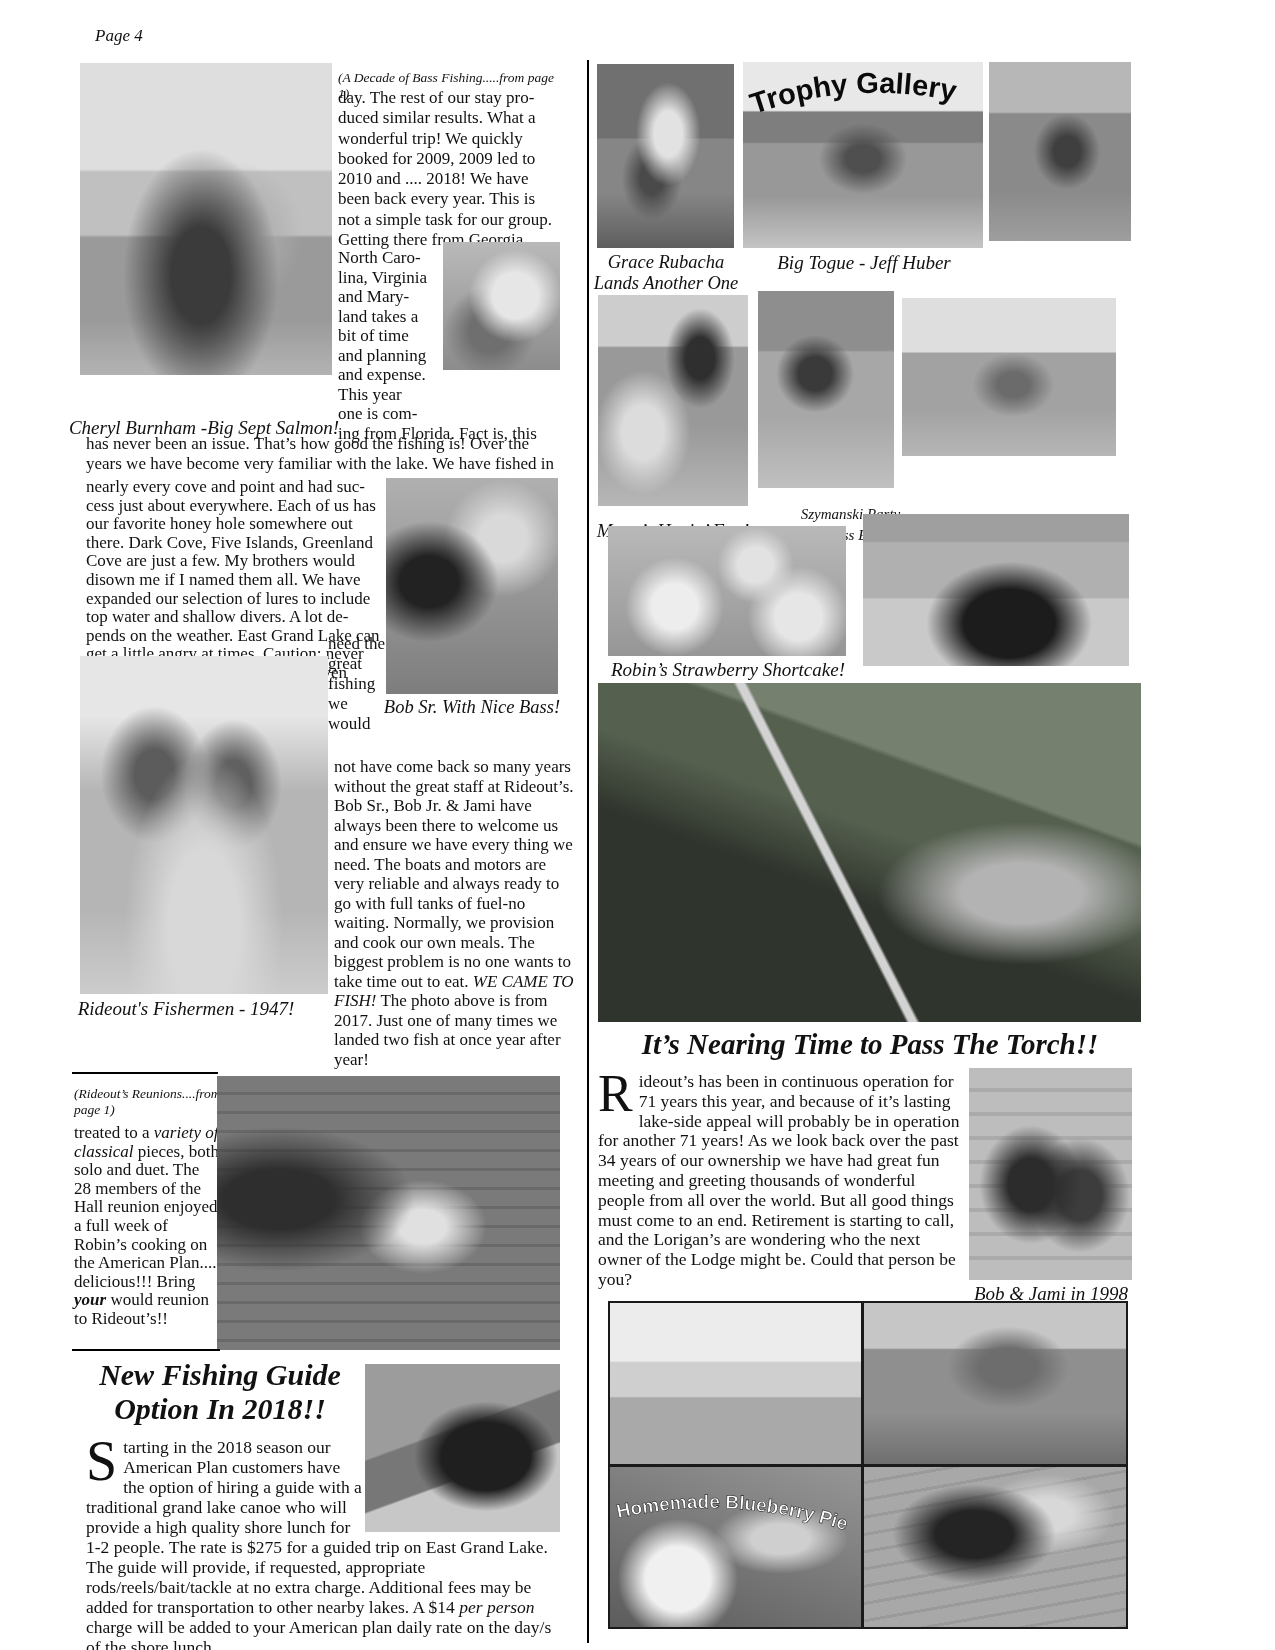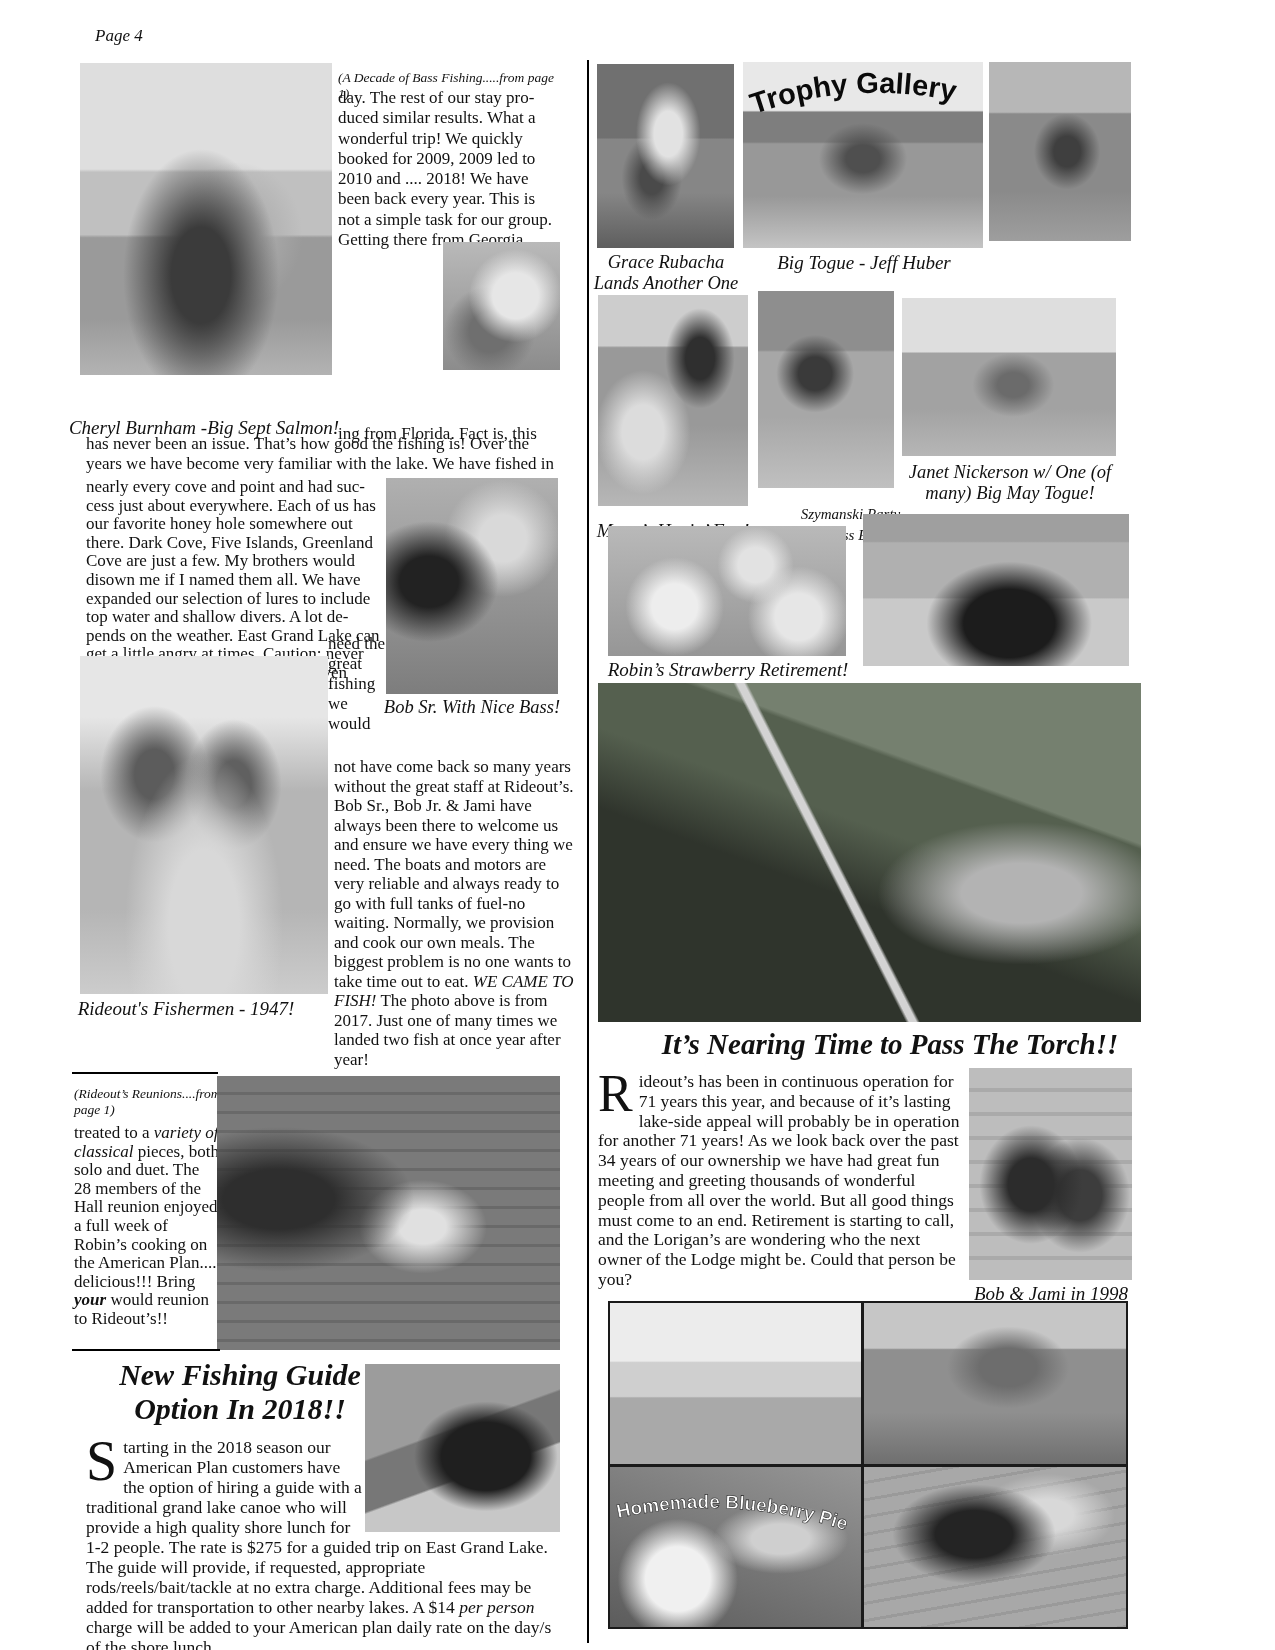--- a/index.html
+++ b/index.html
@@ -8,21 +8,21 @@
   .txt{position:absolute;font-size:17px;line-height:20px;}
   .pre{white-space:pre-line;}
   .cap{position:absolute;font-style:italic;text-align:center;font-size:19px;line-height:21px;white-space:pre-line;}
   .tag{position:absolute;font-style:italic;font-size:13.5px;line-height:16px;white-space:pre-line;}
   .it{font-style:italic;}
   .bi{font-style:italic;font-weight:bold;}
   .photo{position:absolute;background:linear-gradient(180deg,#cfcfcf,#8a8a8a);}
   .rule{position:absolute;background:#000;}
   .dropcap{float:left;font-size:56px;line-height:44px;padding:2px 6px 0 0;}
   .spacer-r{float:right;width:200px;height:100px;}
-  .headline{position:absolute;font-weight:bold;font-style:italic;text-align:center;white-space:pre-line;margin-left:20px;}
+  .headline{position:absolute;font-weight:bold;font-style:italic;text-align:center;white-space:pre-line;}
   .overlay-svg{position:absolute;}
 </style>
 </head>
 <body>
 
 <div class="page">
 
   <div class="txt it" style="left:95px;top:26px;font-size:17px;">Page 4</div>
 
   <div class="photo" style="left:80px;top:63px;width:252px;height:312px;background:
@@ -38,20 +38,29 @@
 booked for 2009, 2009 led to
 2010 and .... 2018!  We have
 been back every year. This is
 not a simple task for our group.
 Getting there from Georgia,</div>
 
   <div class="photo" style="left:443px;top:242px;width:117px;height:128px;background:
       radial-gradient(circle at 62% 42%, #e6e6e6 0 22%, rgba(0,0,0,0) 45%),
       radial-gradient(circle at 40% 70%, #6f6f6f 0 18%, rgba(0,0,0,0) 40%),
       linear-gradient(180deg,#b9b9b9,#8c8c8c);"></div>
+  <div class="txt pre" style="left:338px;top:248px;width:104px;line-height:19.5px;">North Caro-
+lina, Virginia
+and Mary-
+land takes a
+bit of time
+and planning
+and expense.
+This year
+one is com-</div>
   <div class="txt" style="left:338px;top:424px;width:240px;">ing from Florida. Fact is, this</div>
 
   <div class="txt pre" style="left:86px;top:434px;width:505px;line-height:20.3px;">has never been an issue. That’s how good the fishing is! Over the
 years we have become very familiar with the lake. We have fished in</div>
   <div class="txt pre" style="left:86px;top:478px;width:320px;line-height:18.6px;">nearly every cove and point and had suc-
 cess just about everywhere. Each of us has
 our favorite honey hole somewhere out
 there. Dark Cove, Five Islands, Greenland
 Cove are just a few. My brothers would
 disown me if I named them all. We have
@@ -143,29 +152,27 @@
 
   <div class="photo" style="left:758px;top:291px;width:136px;height:197px;background:
       radial-gradient(circle at 42% 42%, #3a3a3a 0 12%, rgba(0,0,0,0) 28%),
       linear-gradient(180deg,#8e8e8e 0 30%,#a7a7a7 31% 64%,#c0c0c0);"></div>
   <div class="cap" style="left:745px;top:504px;width:164px;font-size:15px;text-align:right;">Szymanski Party -
 The Bass Experts!</div>
 
   <div class="photo" style="left:902px;top:298px;width:214px;height:158px;background:
       radial-gradient(ellipse at 52% 55%, #6b6b6b 0 10%, rgba(0,0,0,0) 26%),
       linear-gradient(180deg,#dedede 0 34%,#a2a2a2 35% 70%,#b6b6b6);"></div>
-  <div class="cap" style="left:880px;top:462px;width:260px;font-size:18.5px;">Janet Nickerson w/ One (of
-many) Big May Togue!</div>
 
   <div class="photo" style="left:608px;top:526px;width:238px;height:130px;background:
       radial-gradient(circle at 28% 62%, #ededed 0 12%, rgba(0,0,0,0) 26%),
       radial-gradient(circle at 62% 30%, #e2e2e2 0 10%, rgba(0,0,0,0) 22%),
       radial-gradient(circle at 80% 70%, #e6e6e6 0 11%, rgba(0,0,0,0) 24%),
       linear-gradient(180deg,#b9b9b9,#969696);"></div>
-  <div class="cap" style="left:586px;top:659px;width:284px;">Robin’s Strawberry Retirement!</div>
+  <div class="cap" style="left:586px;top:659px;width:284px;">Robin’s Strawberry Shortcake!</div>
 
   <div class="photo" style="left:863px;top:514px;width:266px;height:152px;background:
       radial-gradient(ellipse at 55% 72%, #1c1c1c 0 22%, rgba(0,0,0,0) 40%),
       linear-gradient(180deg,#9f9f9f 0 18%,#b0b0b0 19% 55%,#c9c9c9 56% 100%);"></div>
 
   <div class="photo" style="left:598px;top:683px;width:543px;height:339px;background:
       linear-gradient(63deg, rgba(0,0,0,0) 0 43%, #d3d3d3 43.5% 44.5%, rgba(0,0,0,0) 45%),
       radial-gradient(ellipse at 78% 62%, #b3b3b3 0 10%, rgba(0,0,0,0) 24%),
       linear-gradient(200deg,#75806f 0 30%,#55604f 31% 45%,#2f342c 60% 100%);"></div>
 

